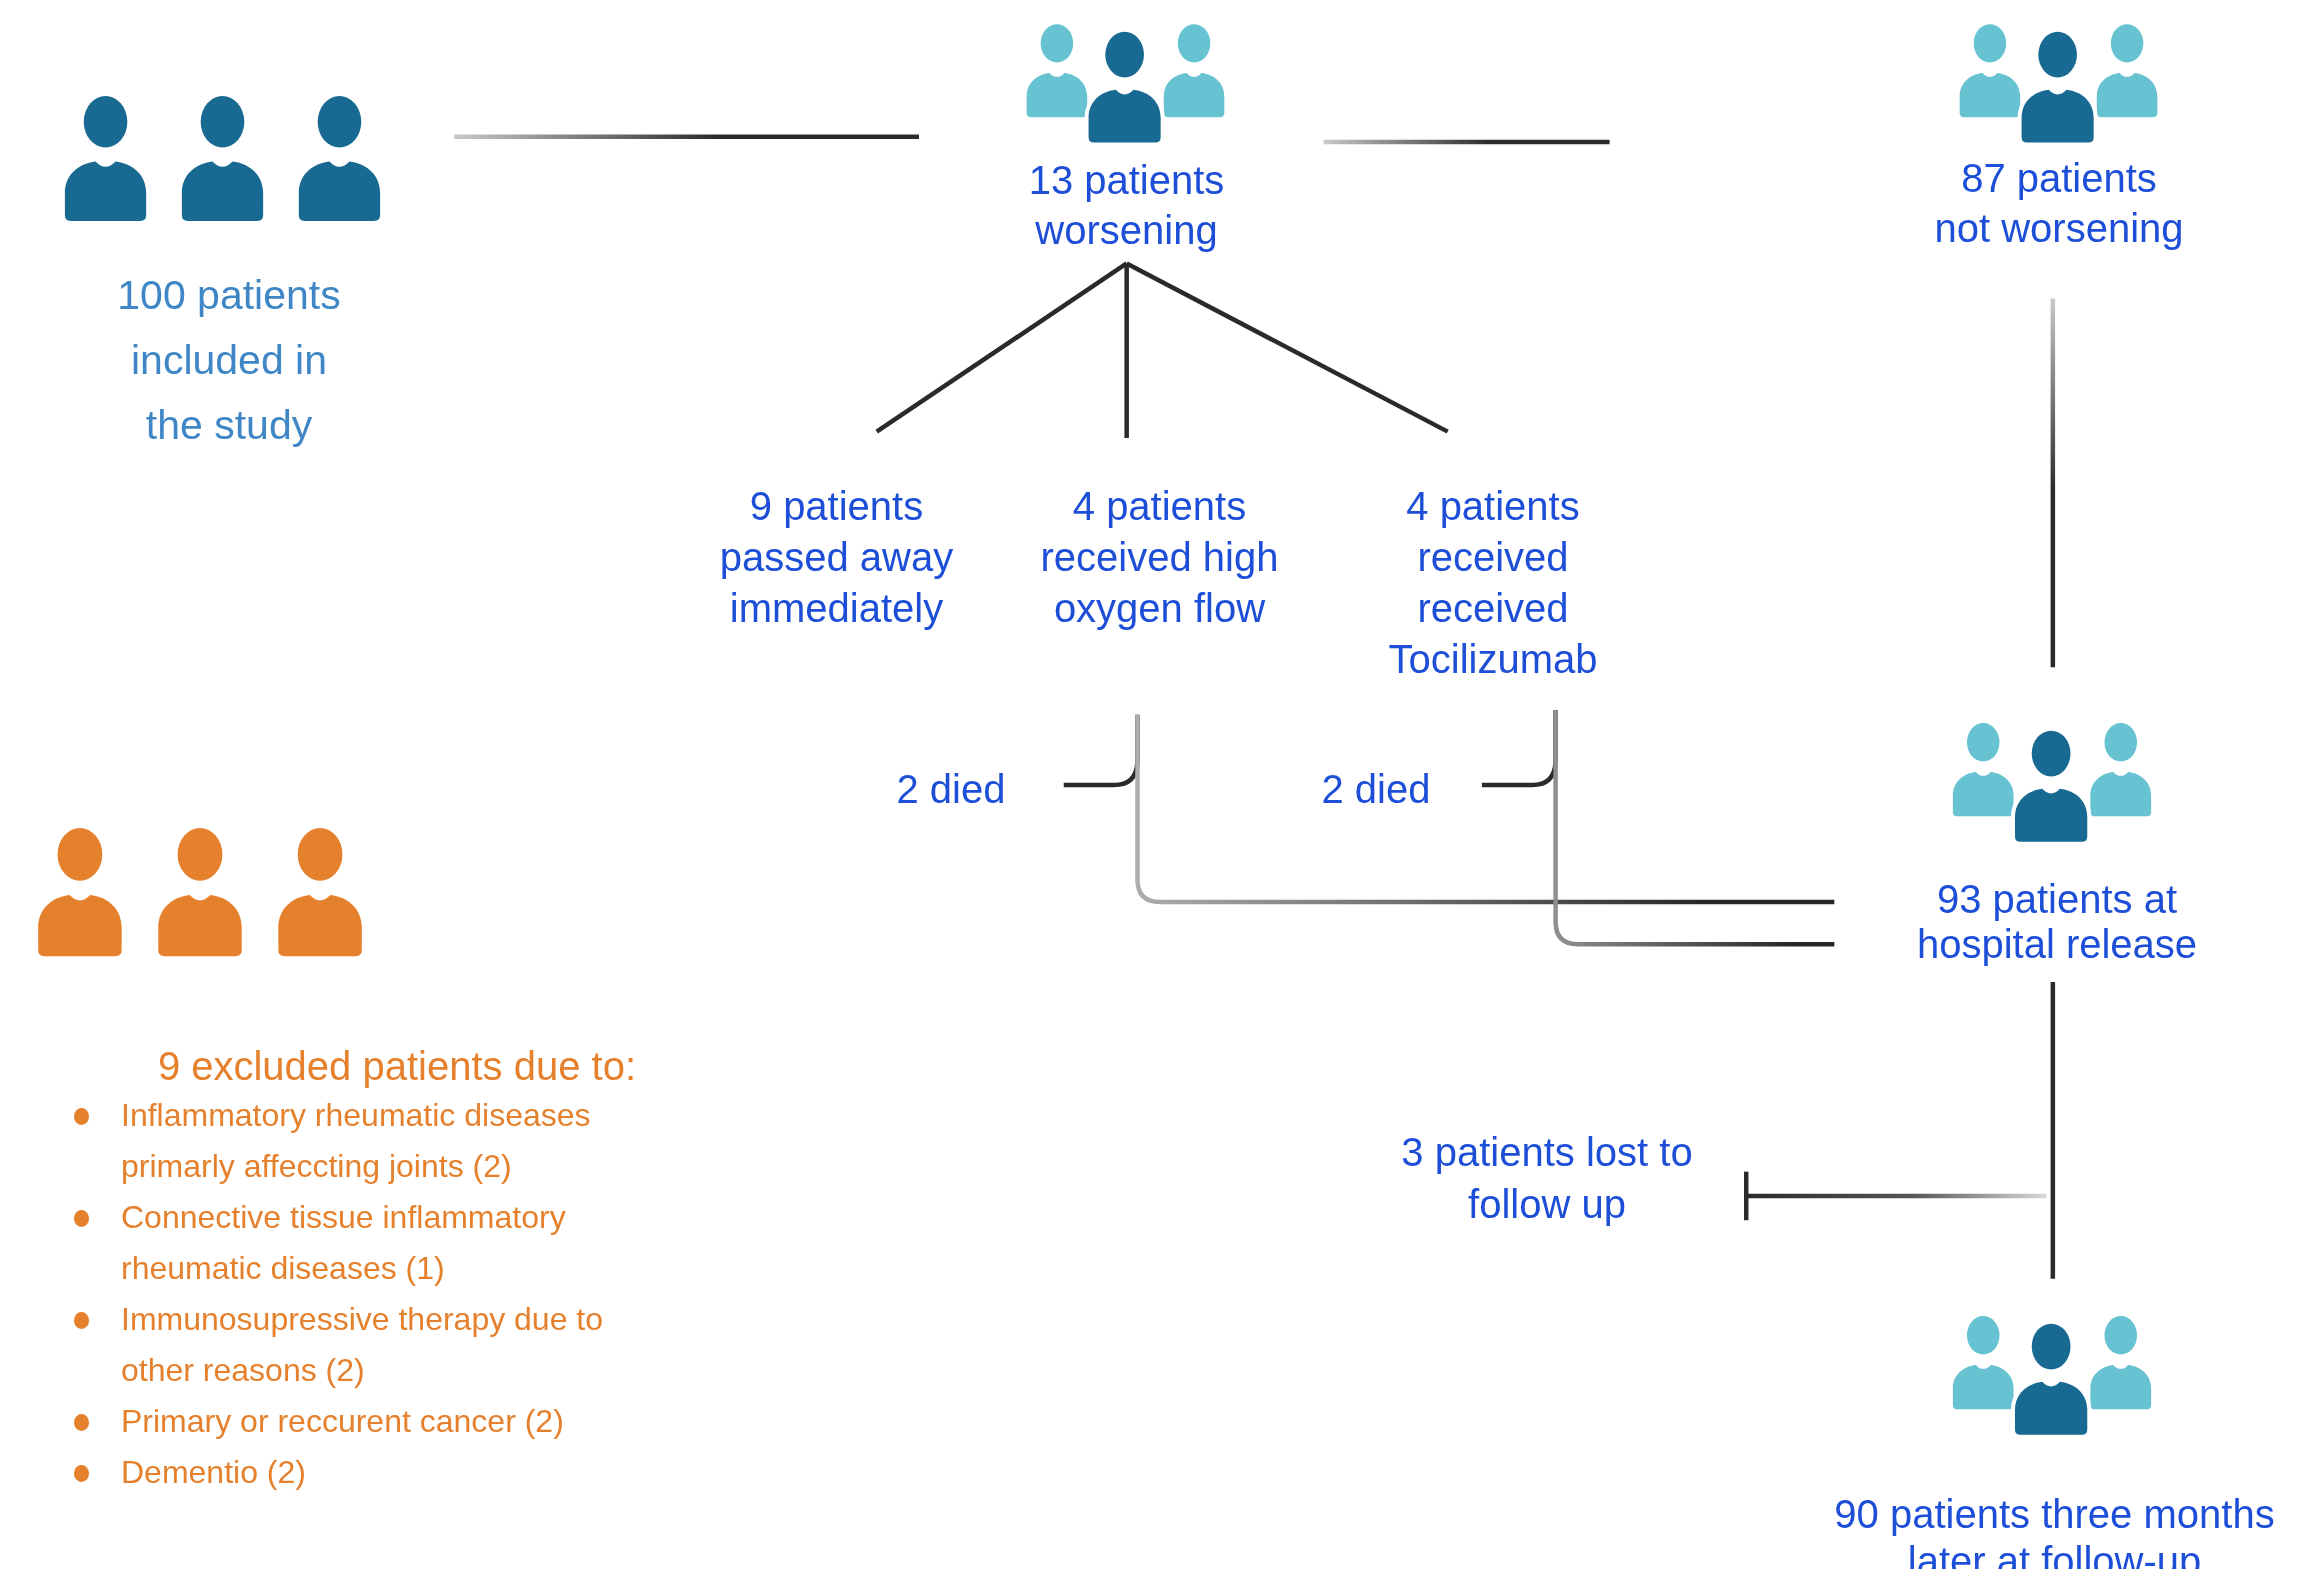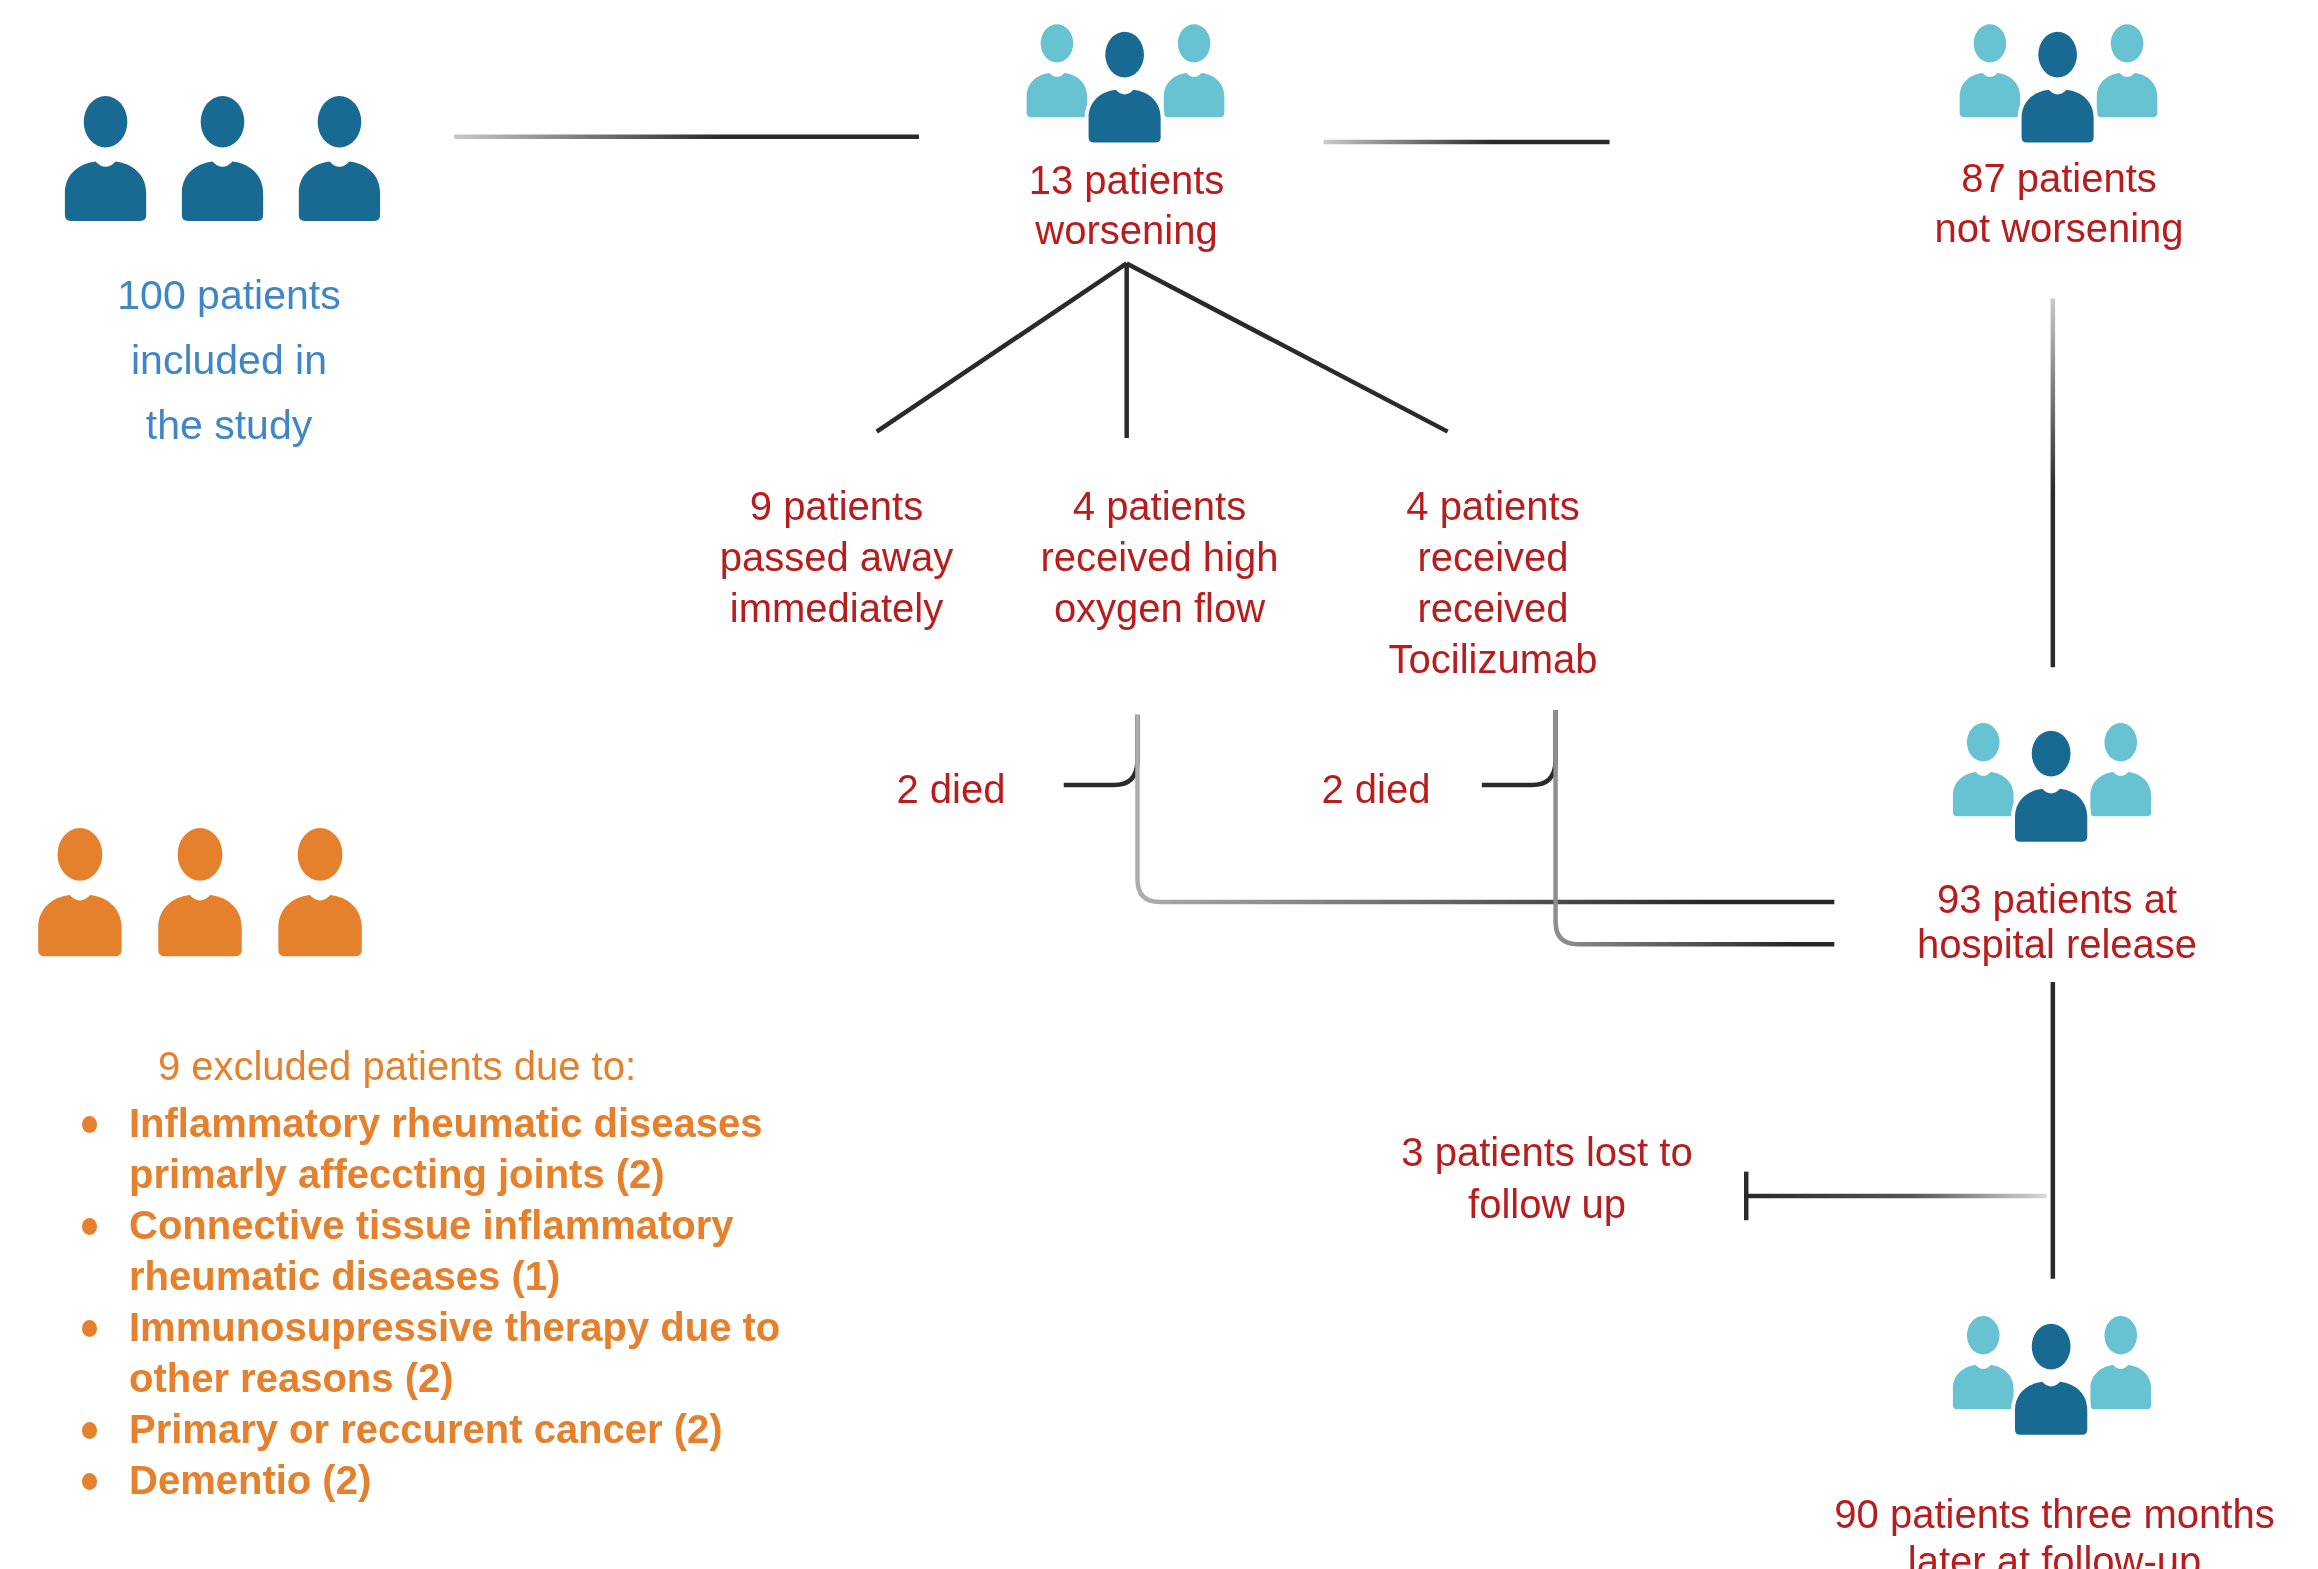--- a/index.html
+++ b/index.html
@@ -2,33 +2,33 @@
 <html style="--dark-blue: #186a92; --light-teal: #67c3d2; --blue-text: #3e86c5; --orange: #e5802c; --arrow: #2a2a2a; --text: #1d1d1d;font-size:14.4px"><head>
 <meta charset="utf-8">
 <style>
   html,body { margin:0; padding:0; background:#ffffff; }
   .canvas {
     position:relative; width:2319px; height:1570px; overflow:hidden;
     font-family:"Liberation Sans", sans-serif; background:#ffffff;
   }
   .abs { position:absolute; }
   .lbl {
-    position:absolute; text-align:center; color:#b91c1c;
+    position:absolute; text-align:center; color:#1d4ed8;
     font-size:40px; line-height:51px; white-space:pre-line; font-weight:400;
   }
   .fill-dark   { fill:var(--dark-blue); }
   .fill-teal   { fill:var(--light-teal); }
   .fill-orange { fill:var(--orange); }
   .outlined { stroke:#ffffff; stroke-width:9; paint-order:stroke; stroke-linejoin:round; }
   .blue-text   { color:var(--blue-text); font-size:41px; line-height:65px; }
   .orange-text { color:var(--orange); }
   .connector path, .connector line { fill:none; stroke-linecap:butt; }
   ul.excluded-list {
-    position:absolute; left:121px; top:1090px; width:701px; margin:8px; padding:0;
-    list-style:none; color:var(--orange); font-size:40px; line-height:51px;font-weight:bold;
+    position:absolute; left:121px; top:1090px; width:701px; margin:0; padding:0;
+    list-style:none; color:var(--orange); font-size:32px; line-height:51px;
   }
   ul.excluded-list li { position:relative; white-space:pre-line; margin:0; padding:0; }
   ul.excluded-list li::before {
     content:""; position:absolute; left:-47px; top:18px;
     width:15.3px; height:17px; border-radius:50%; background:var(--orange);
   }
 </style>
 </head>
 <body>
 

